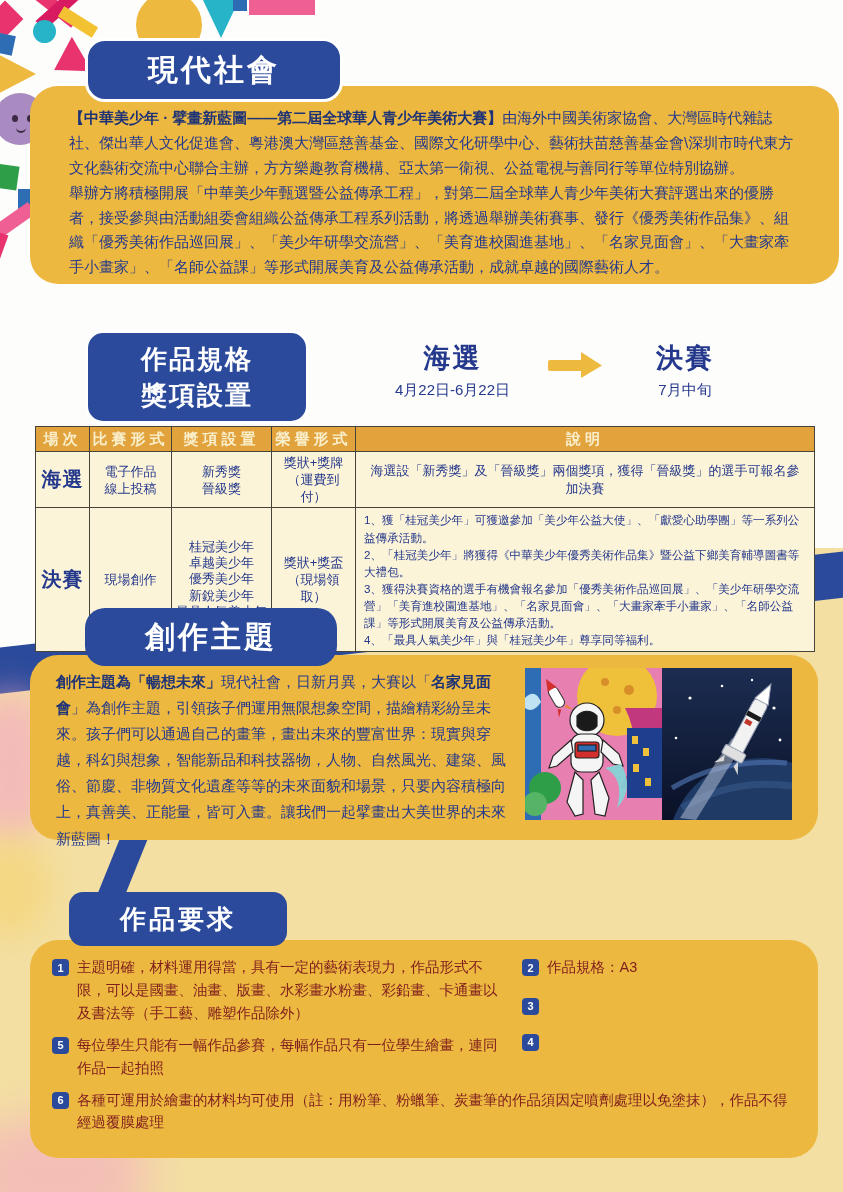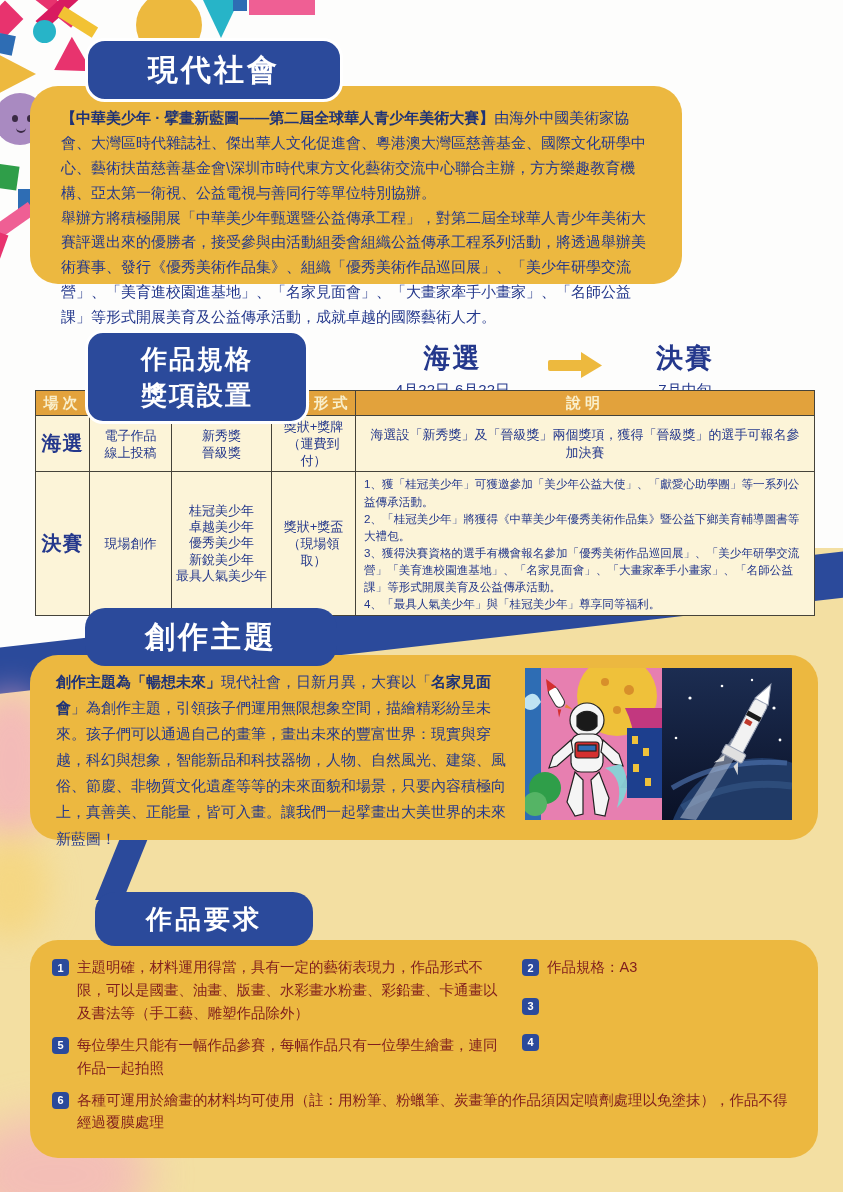--- a/index.html
+++ b/index.html
@@ -44,57 +44,57 @@
   .d-blob-pink-bot{left:-40px;top:1115px;width:190px;height:120px;background:#f4a9c4;opacity:.6;filter:blur(22px);}
 
   
   .badge{position:absolute;z-index:3;background:#2b4a9b;color:#fff;font-weight:bold;
     display:flex;align-items:center;justify-content:center;text-align:center;border-radius:16px;}
   .badge.ring{border:3px solid #fff;}
   .ybox{position:absolute;z-index:2;background:#ecb840;border-radius:28px;color:#24388c;}
 
   
   .badge-intro{left:85px;top:38px;width:252px;height:58px;font-size:30px;letter-spacing:3px;border-radius:20px;}
-  .box-intro{left:30px;top:86px;width:652px;height:198px;padding:20px 31px;box-sizing:border-box;
+  .box-intro{left:30px;top:86px;width:809px;height:198px;padding:20px 39px;box-sizing:border-box;
     font-size:15px;line-height:1.66;}
   .box-intro p{margin:0;}
   .bold-navy{font-weight:bold;color:#1e3276;}
 
   
   .badge-schedule{left:85px;top:330px;width:218px;height:88px;font-size:26px;line-height:1.4;letter-spacing:2px;border-radius:18px;}
   .stage-block{position:absolute;z-index:2;text-align:center;color:#24388c;}
   .stage-name{font-size:27px;font-weight:bold;letter-spacing:2px;}
   .stage-date{font-size:15px;margin-top:5px;}
   .stage-1{left:360px;top:340px;width:185px;}
   .stage-2{left:610px;top:340px;width:150px;}
   .sched-arrow{position:absolute;left:548px;top:350px;z-index:2;}
 
   
-  .award-table{position:absolute;left:35px;top:390px;z-index:2;border-collapse:collapse;table-layout:fixed;width:780px;}
+  .award-table{position:absolute;left:35px;top:426px;z-index:2;border-collapse:collapse;table-layout:fixed;width:780px;}
   .award-table th,.award-table td{border:1.6px solid #45433a;box-sizing:border-box;}
   .award-table th{background:#e2a23c;color:#f9efcb;font-size:15px;font-weight:bold;letter-spacing:4px;height:25px;padding:1px 0;}
   .award-table td{background:#fcf4d8;color:#24388c;text-align:center;vertical-align:middle;padding:2px 4px;}
   .col-stage{width:54px;}.col-format{width:82px;}.col-awards{width:100px;}.col-honor{width:84px;}
   td.stage-cell{font-size:20px;font-weight:600;letter-spacing:1px;}
   td.small-cell{font-size:13px;line-height:1.32;}
   td.awards-cell{font-size:13px;line-height:1.26;}
   td.desc-center{font-size:13px;padding:2px 10px;}
   td.desc-list{text-align:left;font-size:11.6px;line-height:1.47;padding:3px 8px;}
   .row1 td{height:38px;}
   .row2 td{height:86px;}
 
   
   .badge-theme{left:85px;top:608px;width:252px;height:58px;font-size:30px;letter-spacing:3px;border-radius:20px;}
   .box-theme{left:30px;top:655px;width:788px;height:185px;padding:14px 26px;box-sizing:border-box;}
   .theme-text{width:452px;font-size:15px;line-height:1.74;}
   .artworks{position:absolute;right:26px;top:13px;display:flex;z-index:2;}
   .artworks svg{display:block;}
 
   
-  .badge-req{left:95px;top:892px;width:218px;height:54px;font-size:26px;letter-spacing:3px;border-radius:20px;}
+  .badge-req{left:69px;top:892px;width:218px;height:54px;font-size:26px;letter-spacing:3px;border-radius:14px;}
   .box-req{left:30px;top:940px;width:788px;height:218px;padding:16px 18px 12px 22px;box-sizing:border-box;}
   .req-grid{display:flex;}
   .req-col-left{width:456px;display:flex;flex-direction:column;gap:9px;}
   .req-col-right{flex:1;display:flex;flex-direction:column;gap:16px;padding-left:14px;}
   .req-item{display:flex;align-items:flex-start;}
   .req-num{flex:0 0 17px;width:17px;height:17px;margin:3px 8px 0 0;background:#2b4a9b;color:#fff;
     border-radius:4px;font-size:11px;font-weight:bold;display:flex;align-items:center;justify-content:center;}
   .req-text{font-size:14.5px;line-height:1.58;color:#7f1d1d;}
   .req-full{margin-top:9px;}
 </style>

